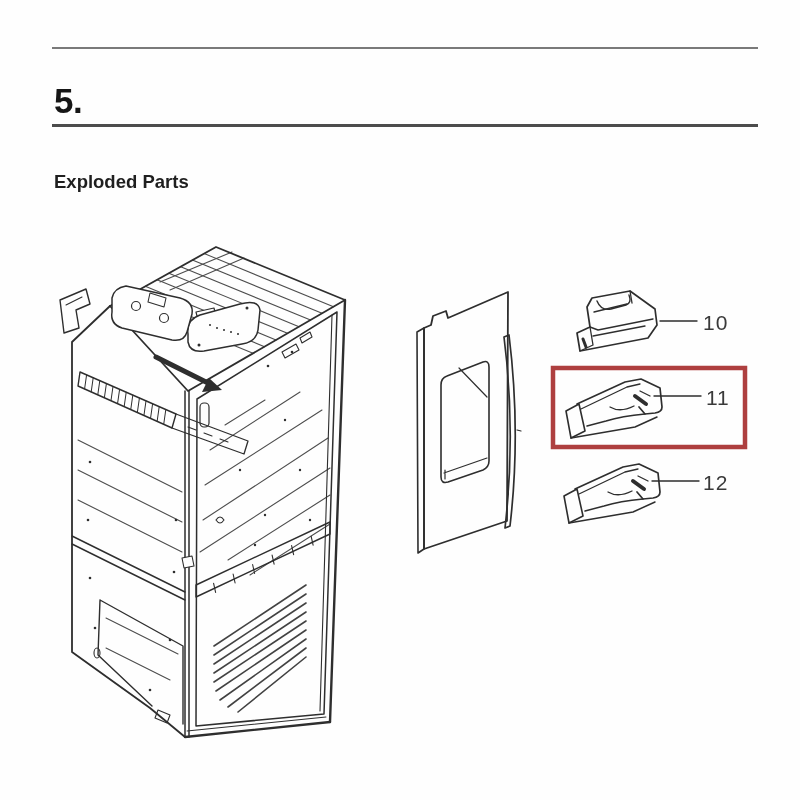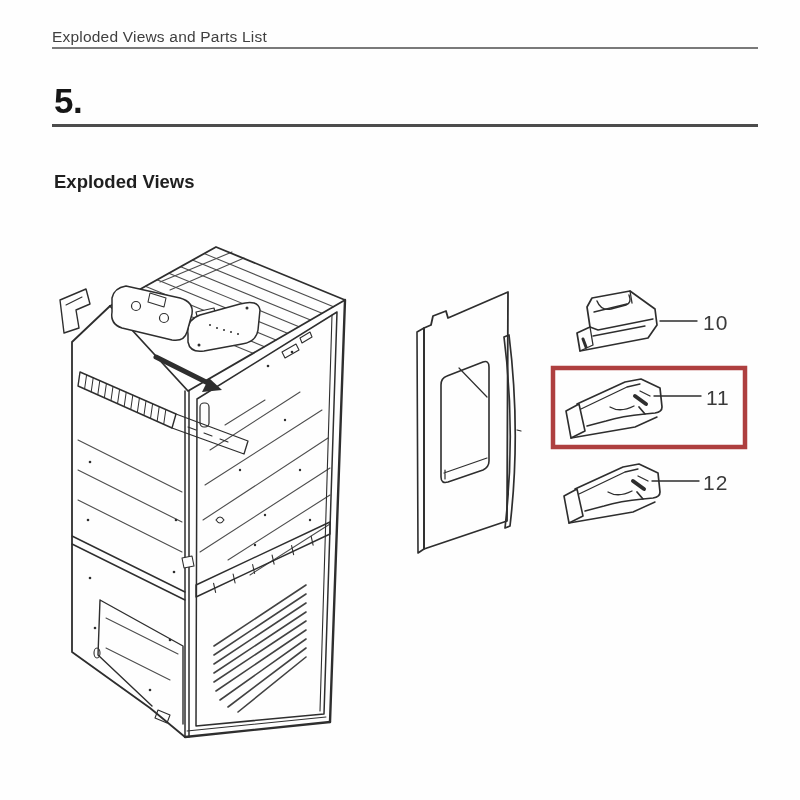--- a/index.html
+++ b/index.html
@@ -14,29 +14,28 @@
   .section-heading{position:absolute;left:54px;top:171px;font-size:18.5px;font-weight:bold;
                    color:#1f1f1f;}
   .figure{position:absolute;left:0;top:0;width:800px;height:800px;}
   svg text{font-family:"Liberation Sans","DejaVu Sans",sans-serif;letter-spacing:1px;}
 </style>
 </head>
 <body>
 
 <div class="page">
 
-  <div class="breadcrumb">Exploded Views and Parts List</div>
   <div class="rule-top"></div>
 
   <div class="title-row">
     <span>5.</span>
   </div>
   <div class="rule-title"></div>
 
-  <div class="section-heading">Exploded Views</div>
+  <div class="section-heading">Exploded Parts</div>
 
   <svg class="figure" viewBox="0 0 800 800">
     <g fill="none" stroke="#2e2e2e" stroke-width="1.6" stroke-linecap="round" stroke-linejoin="round">
 
       <g>
 
         <g stroke-width="1.1" opacity="0.85">
           <path d="M121.8,299.4 L253,353.3 M133.6,292.9 L264.5,346.7 M145.3,286.3 L276,340
                    M157.1,279.8 L287.5,333.3 M168.9,273.2 L299,326.7 M180.7,266.7 L310.5,320
                    M192.4,260.1 L322,313.3 M204.2,253.6 L333.5,306.7"></path>

